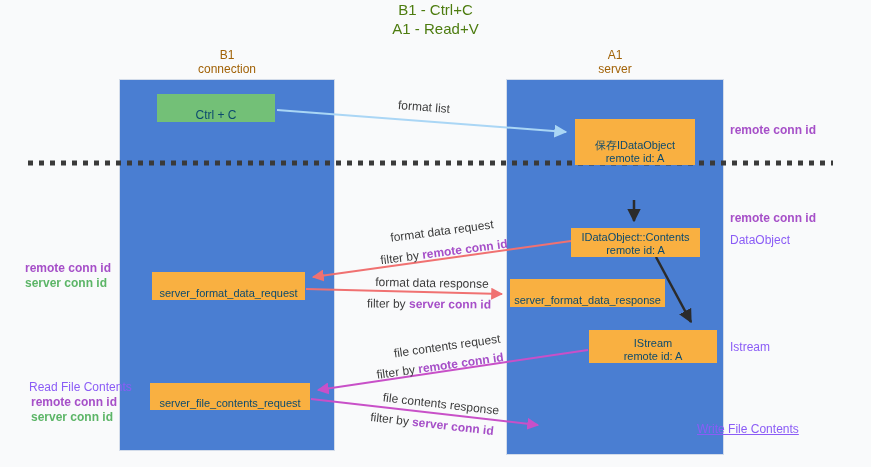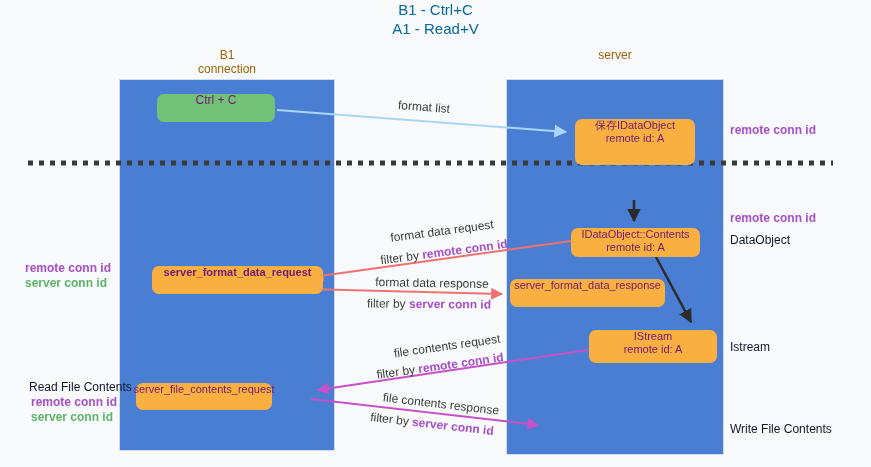--- a/index.html
+++ b/index.html
@@ -2,62 +2,62 @@
 <html><head>
 <meta charset="utf-8">
 <style>
   html,body { margin:0; padding:0; }
   body { font-family: "Liberation Sans", sans-serif; }
   .canvas {
     position:relative; width:871px; height:467px;
     background:#f9fafb; overflow:hidden;
   }
   .title { position:absolute; left:0; right:0; top:7; text-align:center;
-    font-size:15px; color:#0369a1; line-height:19px; }
+    font-size:15px; color:#4d7c0f; line-height:19px; }
   .lane { position:absolute; background:#4a7ed2; z-index:1; border:1px solid #d3dcea; box-sizing:border-box; }
   .lane-left  { left:119px; top:79px; width:216px; height:372px; }
   .lane-right { left:506px; top:79px; width:218px; height:376px; }
   .col-header { position:absolute; text-align:center; font-size:12px; color:#a16207; line-height:14px; top:48px; }
   .col-header.left  { left:119px; width:216px; }
   .col-header.right { left:506px; width:218px; }
   svg.overlay { position:absolute; left:0; top:0; z-index:2; pointer-events:none; }
   .box { position:absolute; z-index:3; display:flex; flex-direction:column;
-    align-items:center; justify-content:flex-start; color:#701a75; text-align:center;
-    font-size:12px; line-height:13px;border-radius:7px; }
+    align-items:center; justify-content:flex-end; color:#0c4a6e; text-align:center;
+    font-size:12px; line-height:13px; }
   .box.orange { background:#f9b041; }
   .box.green  { background:#73c077; }
   .box.small  { font-size:11px; }
   .b-ctrl-c   { left:157px; top:94px;  width:118px; height:28px; }
   .b-save     { left:575px; top:119px; width:120px; height:46px; }
   .b-ctrl-v   { left:575px; top:172px; width:119px; height:26px; }
   .b-getdata  { left:571px; top:228px; width:129px; height:29px; }
-  .b-freq     { left:152px; top:266px; width:171px; height:28px;font-weight:bold; }
+  .b-freq     { left:152px; top:272px; width:153px; height:28px; }
   .b-fres     { left:510px; top:279px; width:155px; height:28px; }
   .b-istream  { left:589px; top:330px; width:128px; height:33px; }
-  .b-fileq    { left:136px; top:383px; width:136px; height:27px; }
+  .b-fileq    { left:150px; top:383px; width:160px; height:27px; }
   .b-filer    { left:546px; top:417px; width:160px; height:26px; }
   .alabel { position:absolute; z-index:4; font-size:12px; color:#3c3c3c; white-space:nowrap; }
   .l-formatlist { left:424px; top:107px; transform:translate(-50%,-50%) rotate(4.5deg); }
   .l-fdreq   { left:442px; top:231px; transform:translate(-50%,-50%) rotate(-7.5deg); }
   .l-filt1   { left:444px; top:252px; transform:translate(-50%,-50%) rotate(-7.5deg); }
   .l-fdres   { left:432px; top:283px; transform:translate(-50%,-50%) rotate(1deg); }
   .l-filt2   { left:429px; top:304px; transform:translate(-50%,-50%) rotate(0.5deg); }
   .l-fcreq   { left:447px; top:346px; transform:translate(-50%,-50%) rotate(-8deg); }
   .l-filt3   { left:440px; top:366px; transform:translate(-50%,-50%) rotate(-8deg); }
   .l-fcres   { left:441px; top:404px; transform:translate(-50%,-50%) rotate(6.5deg); }
   .l-filt4   { left:432px; top:424px; transform:translate(-50%,-50%) rotate(6.5deg); }
   .side { position:absolute; z-index:4; font-size:12px; white-space:nowrap; }
   .purple-b { color:#a64fc8; font-weight:bold; }
   .green-b  { color:#5cb567; font-weight:bold; }
-  .dark     { color:#0f172a; }
+  .dark     { color:#8b5cf6; }
   .sl-right-top { left:730px; top:123px; }
   .sl-right-mid { left:730px; top:211px; }
   .sl-dataobject{ left:730px; top:233px; }
   .sl-istream   { left:730px; top:340px; }
-  .sl-write     { left:730px; top:422px; }
+  .sl-write     { left:697px; top:422px;text-decoration:underline; }
   .sl-l-remote  { left:25px;  top:261px; }
   .sl-l-server  { left:25px;  top:276px; }
   .sl-read      { left:29px;  top:380px;text-align:right; }
   .sl-lb-remote { left:31px;  top:395px; }
   .sl-lb-server { left:31px;  top:410px; }
 </style>
 </head>
 <body>
 
 <div class="canvas">
@@ -65,20 +65,21 @@
   <div class="title">
     <div>B1 - Ctrl+C</div>
     <div>A1 - Read+V</div>
   </div>
 
   <div class="col-header left">
     <div>B1</div>
     <div>connection</div>
   </div>
   <div class="col-header right">
+    <div>A1</div>
     <div>server</div>
   </div>
 
   <div class="lane lane-left"></div>
   <div class="lane lane-right"></div>
 
   <svg class="overlay" width="871" height="467" viewBox="0 0 871 467">
     <defs>
       <marker id="m-blue" viewBox="0 0 10 10" refX="9" refY="5" markerWidth="6.5" markerHeight="6.5" orient="auto">
         <path d="M0,0 L10,5 L0,10 z" fill="#aad6f5"></path>

